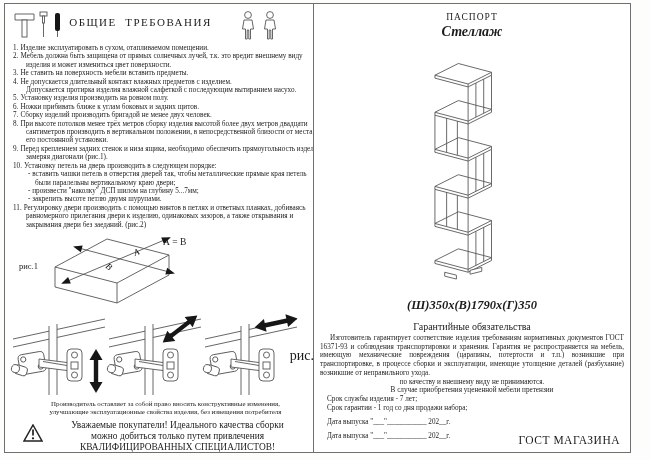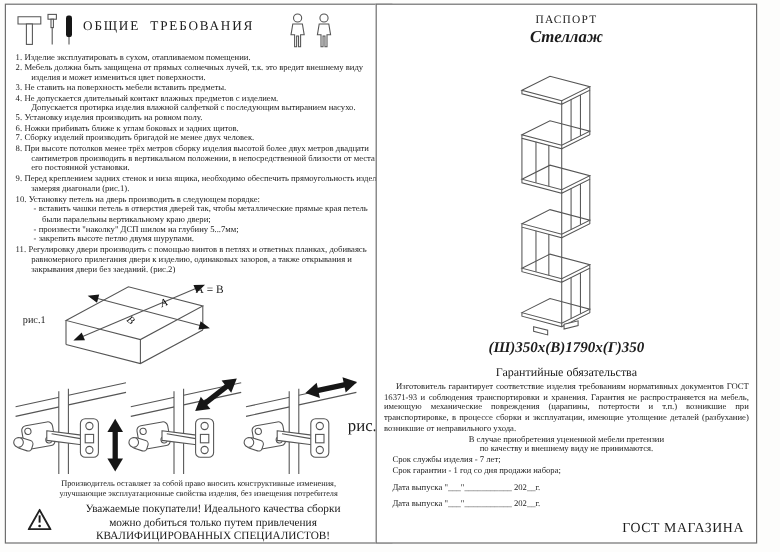--- a/index.html
+++ b/index.html
@@ -32,21 +32,21 @@
   .fig2-label{position:absolute;right:5px;top:37px;font-size:14px;}
   .manufacturer-note{text-align:center;font-size:6.9px;line-height:8px;margin-top:1px;}
   .warning{position:relative;margin-top:4px;}
   .warning-icon{position:absolute;left:18px;top:4px;}
   .warning-text{margin:0 12px 0 36px;text-align:center;font-size:9.4px;line-height:11px;}
 
   
   .rp-title{text-align:center;font-size:9.5px;letter-spacing:1px;margin-top:8px;}
   .rp-product{text-align:center;font-size:14px;font-weight:bold;font-style:italic;margin-top:2px;}
   .tower-wrap{text-align:center;margin-top:4px;height:238px;}
-  .rp-dims{text-align:center;font-size:12.5px;font-weight:bold;font-style:italic;margin-top:0;}
+  .rp-dims{text-align:center;font-size:12.5px;font-weight:bold;font-style:italic;margin-top:16px;}
   .rp-warranty-title{text-align:center;font-size:10px;margin-top:8px;}
   .rp-warranty-text{font-size:7.2px;line-height:8.7px;text-align:justify;margin:2px 6px 0 6px;text-indent:10px;}
   .rp-centered{text-align:center;font-size:7.2px;line-height:8.7px;}
   .rp-line{font-size:7.2px;line-height:8.7px;margin-left:13px;}
   .rp-date{font-size:7.2px;margin-left:13px;margin-top:6px;white-space:pre;}
   .rp-stamp{position:absolute;right:10px;bottom:6px;font-size:11.5px;letter-spacing:0.5px;}
   svg{display:inline-block;vertical-align:top;}
   .ln{stroke:#555;stroke-width:0.9;fill:none;}
   .lnf{stroke:#555;stroke-width:0.9;fill:#fff;}
   .blk{fill:#161616;stroke:none;}
@@ -220,21 +220,21 @@
         <path fill="#fff" d="M32,234 L44,237 L44,241 L32,238 Z"></path>
         <path fill="#fff" d="M58,232 L70,229 L70,233 L58,236 Z"></path>
       </g>
     </svg>
   </div>
 
   <div class="rp-dims">(Ш)350х(В)1790х(Г)350</div>
   <div class="rp-warranty-title">Гарантийные обязательства</div>
   <div class="rp-warranty-text">Изготовитель гарантирует соответствие изделия требованиям нормативных документов ГОСТ 16371-93 и соблюдения транспортировки и хранения. Гарантия не распространяется на мебель, имеющую механические повреждения (царапины, потертости и т.п.) возникшие при транспортировке, в процессе сборки и эксплуатации, имеющие утолщение деталей (разбухание) возникшие от неправильного ухода.</div>
   <div class="rp-centered">
+    <div>по качеству и внешнему виду не принимаются.</div>
     <div>В случае приобретения уцененной мебели претензии</div>
-    <div>по качеству и внешнему виду не принимаются.</div>
   </div>
   <div class="rp-line">Срок службы изделия - 7 лет;</div>
   <div class="rp-line">Срок гарантии - 1 год со дня продажи набора;</div>
   <div class="rp-date">Дата выпуска "___"___________ 202__г.</div>
   <div class="rp-date">Дата выпуска "___"___________ 202__г.</div>
   <div class="rp-stamp">ГОСТ МАГАЗИНА</div>
 </div>
 
 </body></html>

